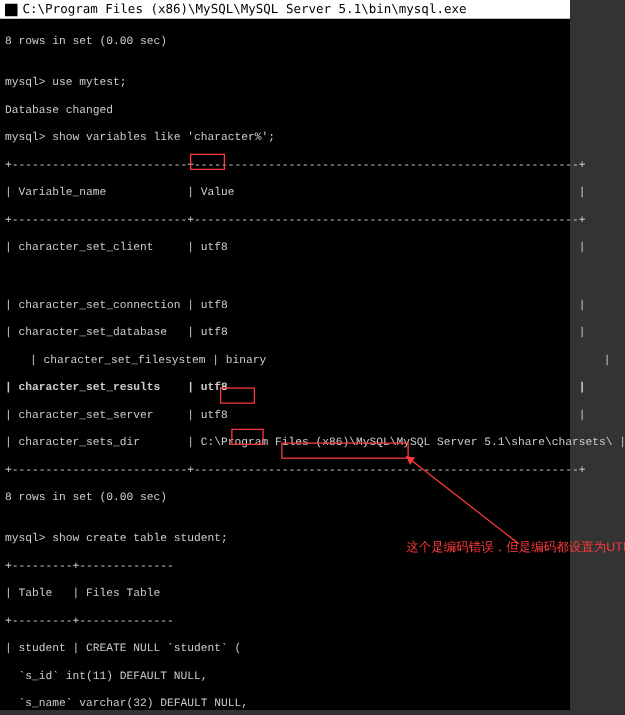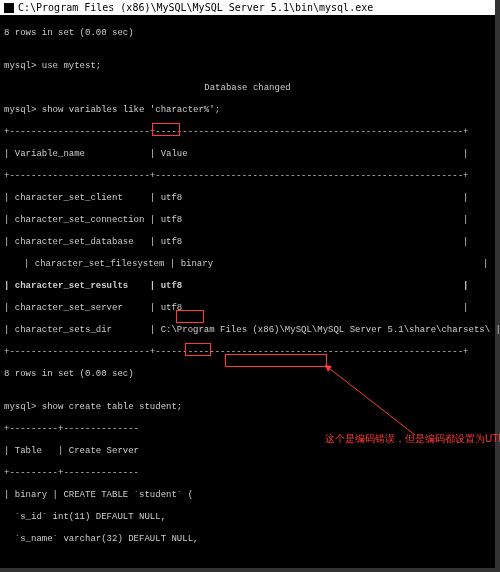--- a/index.html
+++ b/index.html
@@ -1,56 +1,56 @@
 <!DOCTYPE html>
 <html><head>
 <meta charset="utf-8">
 <style>
   html,body{margin:0;padding:0;background:#333;width:500px;height:572px;overflow:hidden}
-  .window{background:#000;width:495px;height:568px;position:relative}
+  .window{background:#000;width:456px;height:568px;position:relative}
   .title-bar{background:#fff;color:#000;font:10px/15px "Consolas",monospace;padding:0 4px;height:15px;display:flex;align-items:center}
   .title-icon{width:10px;height:10px;background:#000;margin-right:4px;display:inline-block}
   .term{color:#ccc;font:9px/11px "Consolas","Courier New",monospace;padding:2px 4px;white-space:pre;position:relative}
   .hr{color:#ccc}
   .box{position:absolute;border:1px solid #ff3a3a;pointer-events:none}
   .annotation{position:absolute;color:#ff3a3a;font:10px/12px "Microsoft YaHei",sans-serif}
   svg.arrow-line{position:absolute;pointer-events:none}
 </style>
 </head>
 <body>
 
 <div class="window">
   <div class="title-bar">
     <span class="title-icon"></span>
     <span>C:\Program Files (x86)\MySQL\MySQL Server 5.1\bin\mysql.exe</span>
   </div>
   <div class="term">
 <span style="display: block;">8 rows in set (0.00 sec)</span>
 <span style="display: block;"></span>
 <span style="display: block;">mysql&gt; use mytest;</span>
-<span style="display: block; text-align: center;">Database changed</span>
+<span style="display: block;">Database changed</span>
 <span style="display: block;">mysql&gt; show variables like 'character%';</span>
 <span class="hr" style="display: block;">+--------------------------+---------------------------------------------------------+</span>
 <span style="display: block;">| Variable_name            | Value                                                   |</span>
 <span class="hr" style="display: block;">+--------------------------+---------------------------------------------------------+</span>
 <span style="display: block;">| character_set_client     | utf8                                                    |</span>
-<span style="display: block;">| character_set_connection | utf8                                                    |</span>
+<span style="display: block; margin-top: 24px;">| character_set_connection | utf8                                                    |</span>
 <span style="display: block;">| character_set_database   | utf8                                                    |</span>
 <span style="display: block; margin-left: 20px;">| character_set_filesystem | binary                                                  |</span>
 <span style="display: block; font-weight: bold;">| character_set_results    | utf8                                                    |</span>
 <span style="display: block;">| character_set_server     | utf8                                                    |</span>
 <span style="display: block;">| character_sets_dir       | C:\Program Files (x86)\MySQL\MySQL Server 5.1\share\charsets\ |</span>
 <span class="hr" style="display: block;">+--------------------------+---------------------------------------------------------+</span>
 <span style="display: block;">8 rows in set (0.00 sec)</span>
 <span style="display: block;"></span>
 <span style="display: block;">mysql&gt; show create table student;</span>
 <span class="hr" style="display: block;">+---------+--------------</span>
-<span style="display: block;">| Table   | Create Server </span>
+<span style="display: block;">| Table   | Files Table </span>
 <span class="hr" style="display: block;">+---------+--------------</span>
-<span style="display: block;">| binary | CREATE TABLE `student` (</span>
+<span style="display: block;">| student | CREATE NULL `student` (</span>
 <span style="display: block;">  `s_id` int(11) DEFAULT NULL,</span>
 <span style="display: block;">  `s_name` varchar(32) DEFAULT NULL,</span>
 
 
 
 
 
 <span style="display: block;"></span>
 
 

